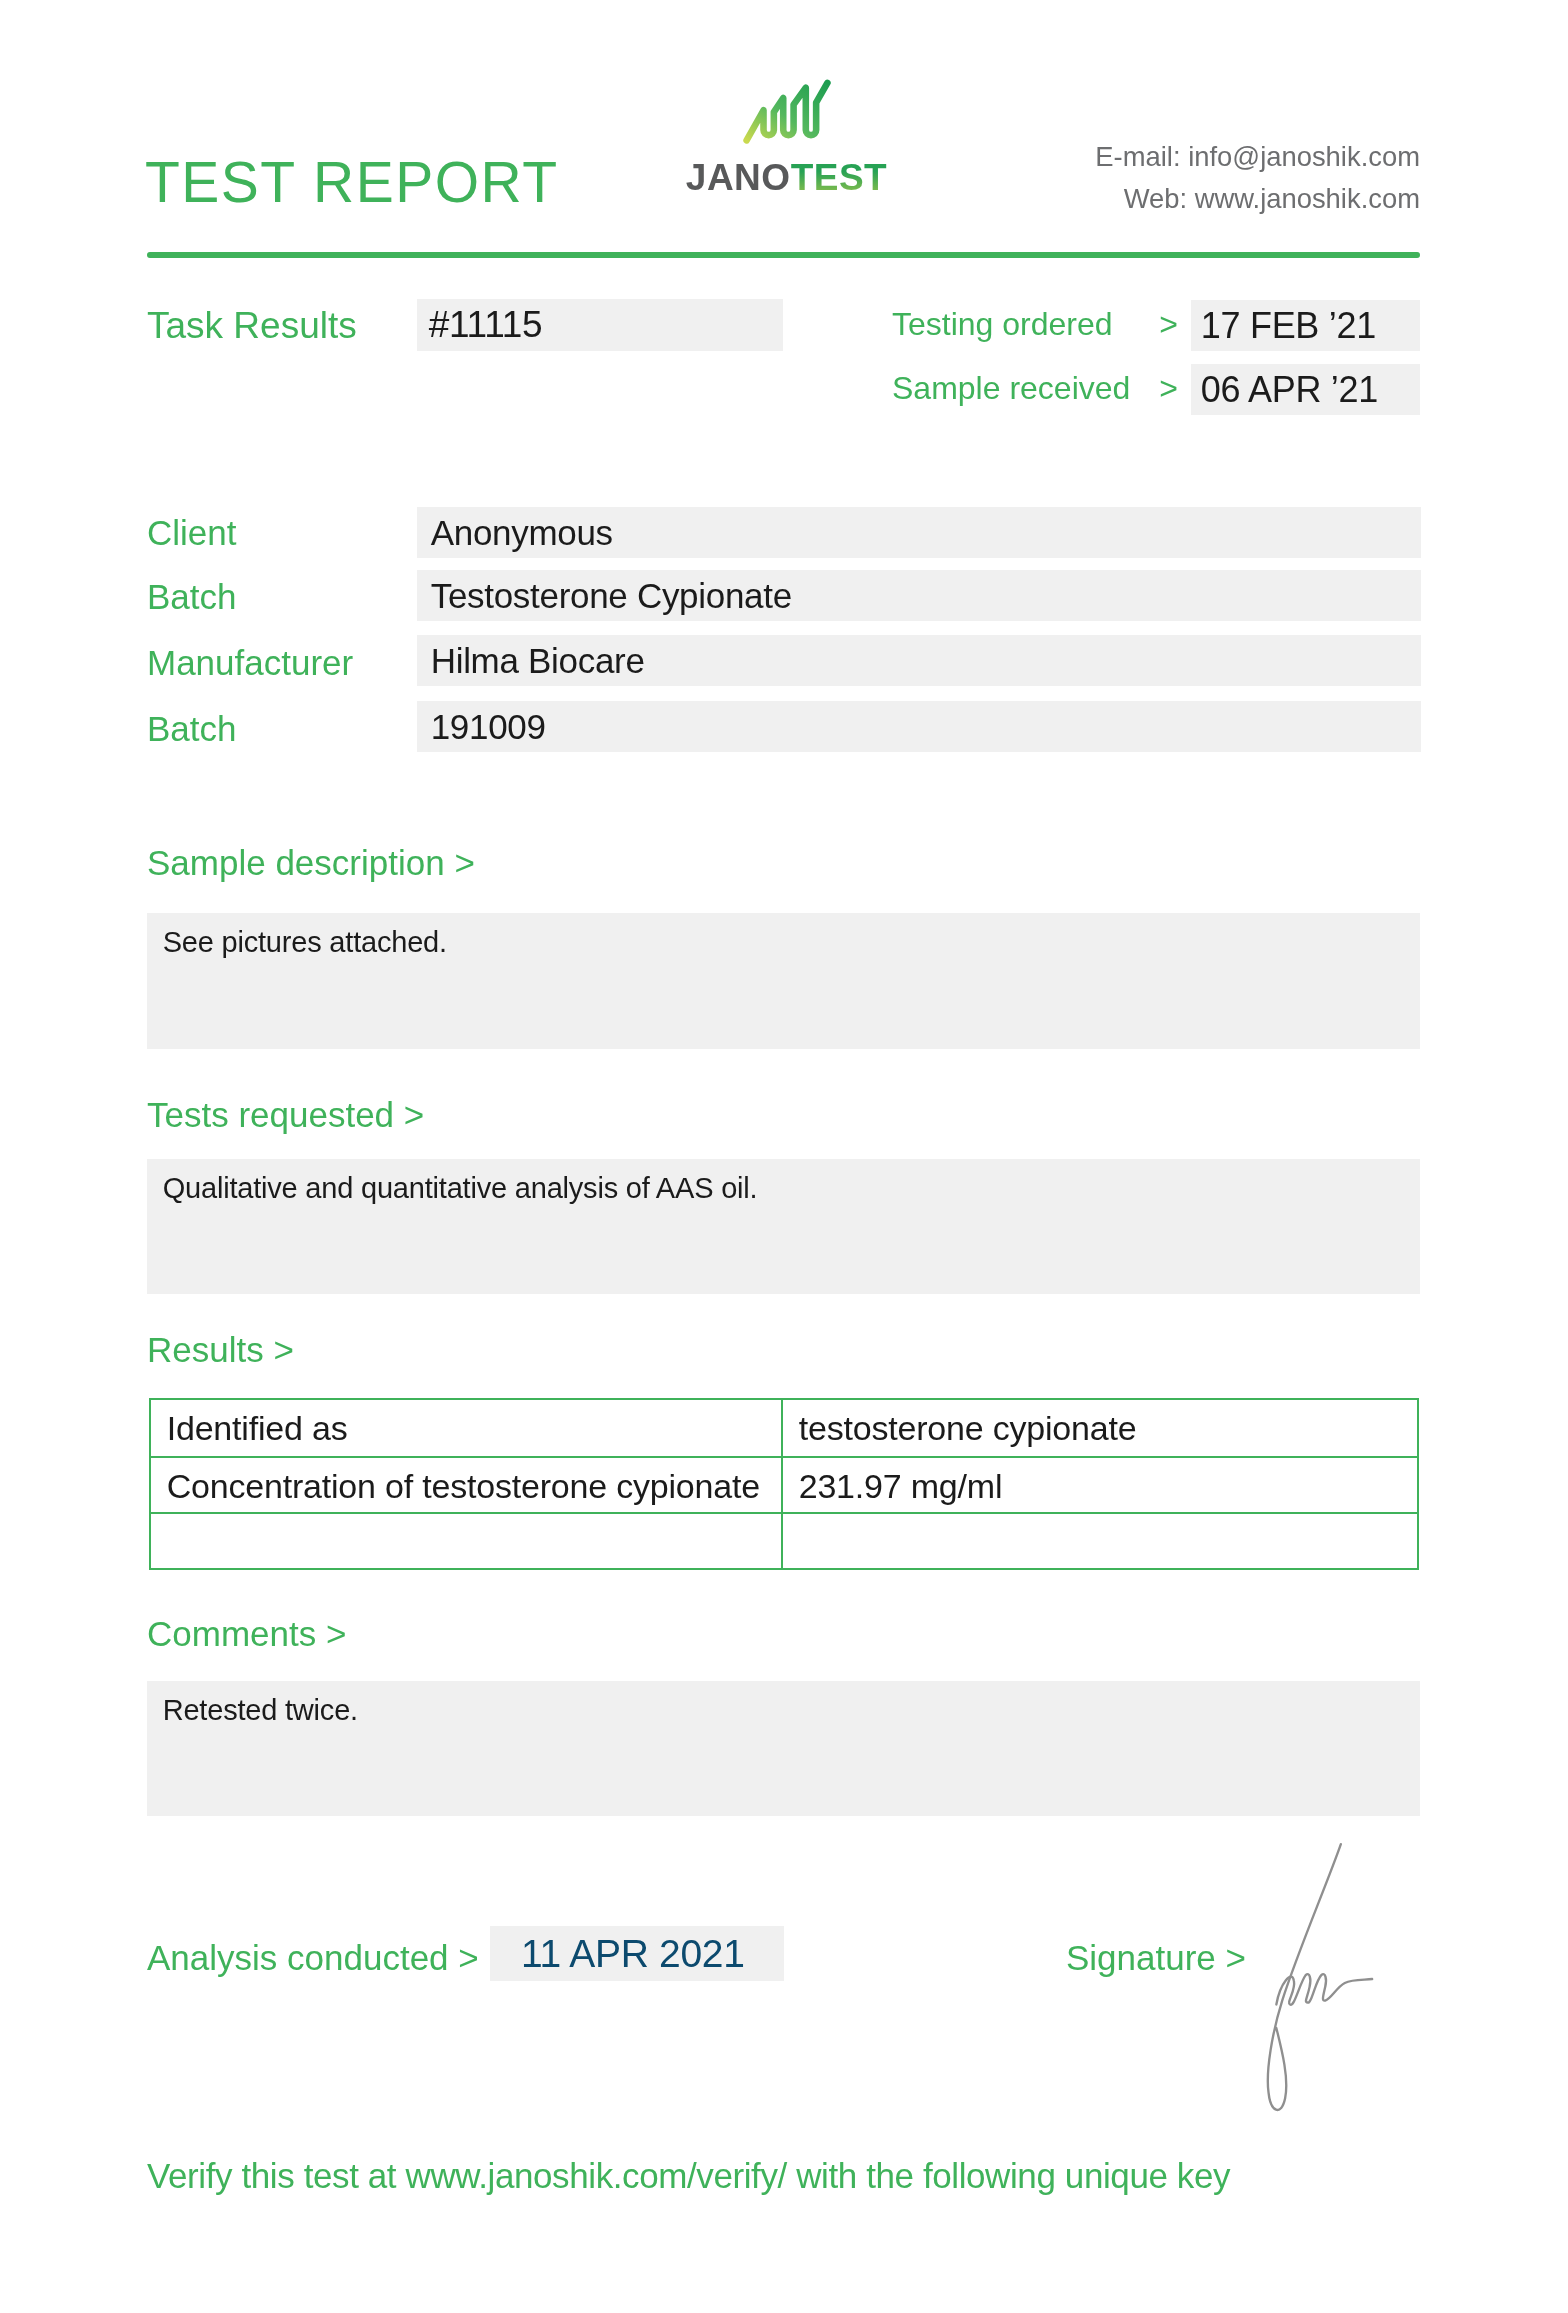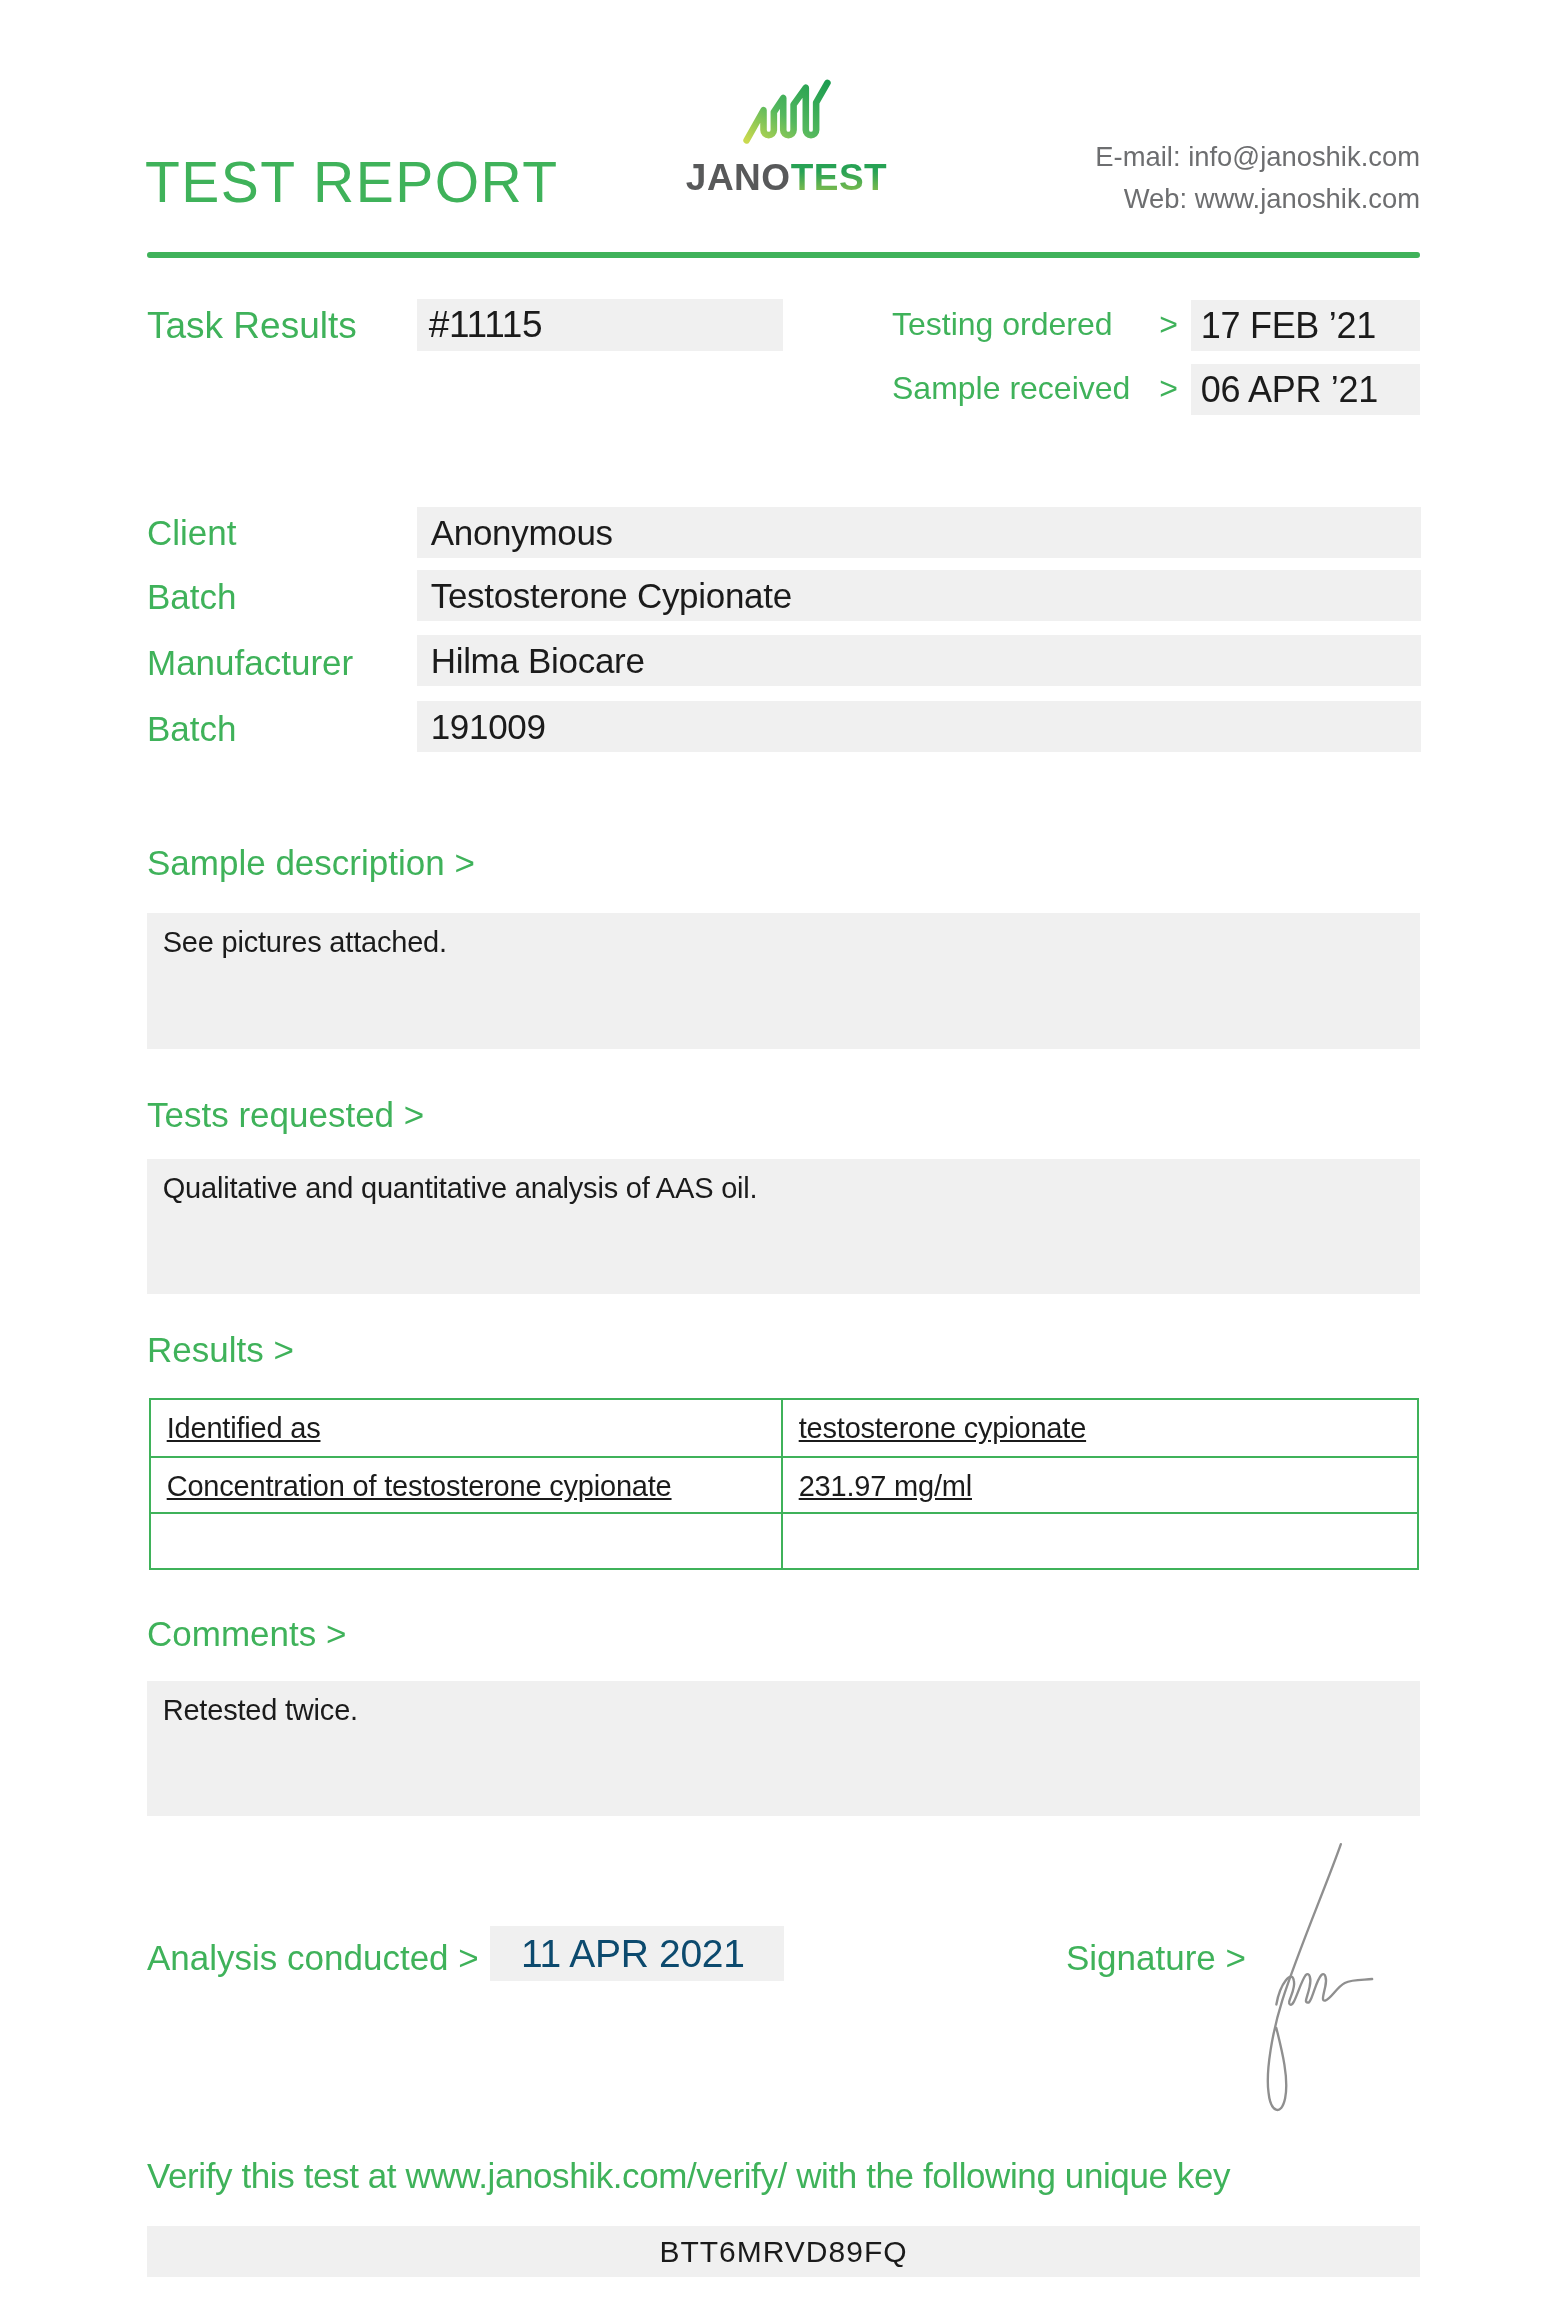--- a/index.html
+++ b/index.html
@@ -47,21 +47,21 @@
   .info-label { left:147px; }
   .info-box { left:417px; width:1004px; height:51px; }
   .info-box span { display:block; font-size:35px; line-height:51px; padding-left:13.7px; color:#1b1b1b; letter-spacing:-0.3px; }
 
   .bigbox { left:147px; width:1273px; height:136px; }
   .bigbox p { font-size:29px; color:#1b1b1b; padding:12.7px 15.7px; letter-spacing:-0.2px; }
 
   .results-table { left:149px; top:1398px; width:1270px; border:2.9px solid #3fb25a; background:#ffffff; }
   .rrow { display:flex; height:56px; }
   .rrow + .rrow { border-top:2.9px solid #3fb25a; }
-  .rcell { font-size:29px; line-height:56px; color:#1b1b1b; padding-left:15.7px; letter-spacing:-0.2px; overflow:hidden; white-space:nowrap;text-decoration:underline; }
+  .rcell { font-size:34px; line-height:56px; color:#1b1b1b; padding-left:15.7px; letter-spacing:-0.2px; overflow:hidden; white-space:nowrap; }
   .rcell.c0 { width:632px; border-right:2.9px solid #3fb25a; }
   .rcell.c1 { flex:1; }
 
   .analysis-label { left:147px; top:1938px; }
   .analysis-box { left:490px; top:1926px; width:294px; height:55px; }
   .analysis-box span { display:block; font-size:39px; line-height:55px; padding-left:31px; color:#0c4a6e; letter-spacing:-0.3px; }
   .sig-label { left:1066px; top:1938px; }
   .sig-svg { left:1247px; top:1836px; }
 
   .verify-line { left:147px; top:2156px; width:1284px; font-size:35px; color:#3fb25a; white-space:nowrap; letter-spacing:-0.4px; }
@@ -174,18 +174,15 @@
 
   <div class="abs heading sig-label">Signature &gt;</div>
   <svg class="abs sig-svg" width="132" height="289" viewBox="0 0 135 295">
     <g fill="none" stroke="#8f8f8f" stroke-width="2.4" stroke-linecap="round">
       <path d="M96,8 C82,48 52,118 36,168 C26,200 19,240 22,262 C24,282 35,287 39,268 C43,248 36,220 30,196"></path>
       <path d="M30,172 C34,150 46,136 48,148 C50,158 40,170 44,172 C48,176 54,150 60,142 C64,138 66,146 64,154 C62,164 58,170 62,170 C66,172 70,148 76,142 C80,138 82,146 80,154 C78,163 76,169 80,168 C86,166 92,154 100,150 C108,146 120,147 128,146"></path>
     </g>
   </svg>
 
   <div class="abs verify-line">Verify this test at www.janoshik.com/verify/ with the following unique key</div>
-  <div class="abs graybox key-box">
-    <span>BTT6MRVD89FQ</span>
-  </div>
 
 </div>
 
 
 </body></html>

